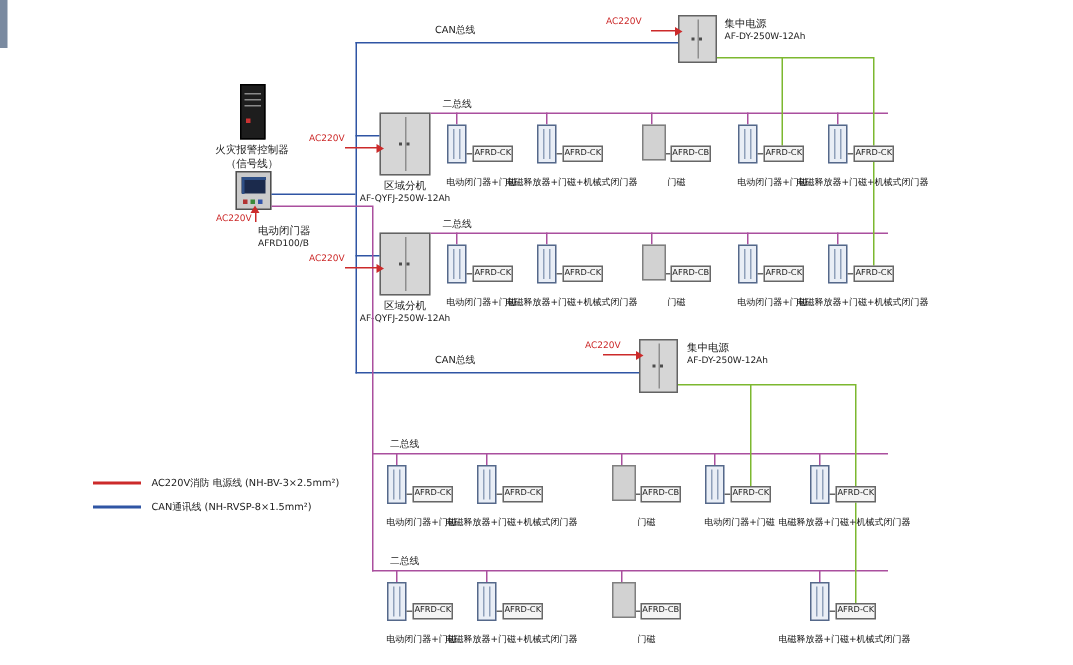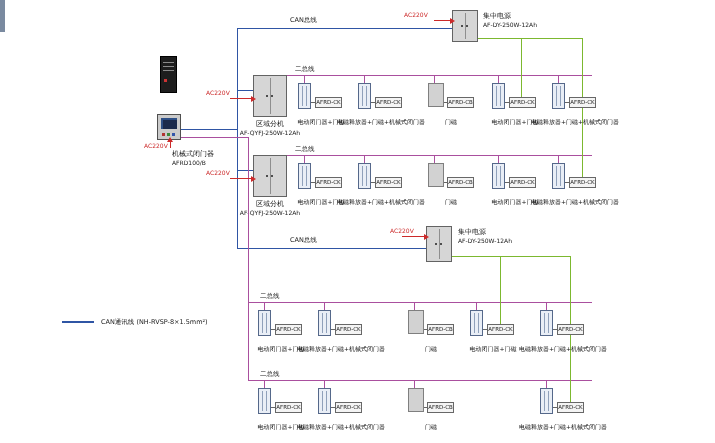--- a/index.html
+++ b/index.html
@@ -37,28 +37,32 @@
 <body>
 
 <div id="canvas">
 
   <div class="fireCtrl" style="left:160px;top:56px;width:17px;height:37px">
       <i style="top:5px"></i>
       <i style="top:9px"></i>
       <i style="top:13px"></i>
       <b></b>
     </div>
+  <div class="lbl c f7" style="left:118px;top:96px;width:100px">
+    <div>火灾报警控制器</div>
+    <div>（信号线）</div>
+  </div>
 
   <div class="monitor" style="left:157px;top:114px;width:24px;height:26px">
     <div class="mscreen"></div>
     <div class="mbtn"></div>
   </div>
   <div class="lbl red f6" style="left:144px;top:142px;width:30px">AC220V</div>
   <div class="lbl" style="left:172px;top:150px;width:70px">
-    <div class="f7">机械式闭门器</div>
+    <div class="f7">电动闭门器</div>
     <div class="f6">AFRD100/B</div>
   </div>
 
   <div class="cabinet" style="left:253px;top:75px;width:34px;height:42px"></div>
   <div class="lbl c" style="left:222px;top:120px;width:96px">
     <div class="f7">区域分机</div>
     <div class="f6">AF-QYFJ-250W-12Ah</div>
   </div>
   <div class="lbl red f6" style="left:206px;top:89px;width:28px">AC220V</div>
 
@@ -80,20 +84,24 @@
   <div class="lbl" style="left:458px;top:228px;width:80px">
     <div class="f7">集中电源</div>
     <div class="f6">AF-DY-250W-12Ah</div>
   </div>
   <div class="lbl red f6" style="left:390px;top:227px;width:30px">AC220V</div>
 
   <div class="buslbl" style="left:290px;top:16px">CAN总线</div>
   <div class="buslbl" style="left:290px;top:236px">CAN总线</div>
 
   <div class="legend">
+    <div class="lrow">
+        <span class="lline" style="background: rgb(204, 42, 42);"></span>
+        <span class="ltext">AC220V消防 电源线 (NH-BV-3×2.5mm²)</span>
+      </div>
     <div class="lrow">
         <span class="lline" style="background: rgb(47, 85, 164);"></span>
         <span class="ltext">CAN通讯线 (NH-RVSP-8×1.5mm²)</span>
       </div>
   </div>
 
 <div class="ln" style="left: 181px; top: 129px; width: 56px; height: 1px; background: rgb(47, 85, 164);"></div>
     <div class="ln" style="left: 237px; top: 28px; width: 1px; height: 221px; background: rgb(47, 85, 164);"></div>
     <div class="ln" style="left: 237px; top: 28px; width: 215px; height: 1px; background: rgb(47, 85, 164);"></div>
     <div class="ln" style="left: 237px; top: 90px; width: 16px; height: 1px; background: rgb(47, 85, 164);"></div>

